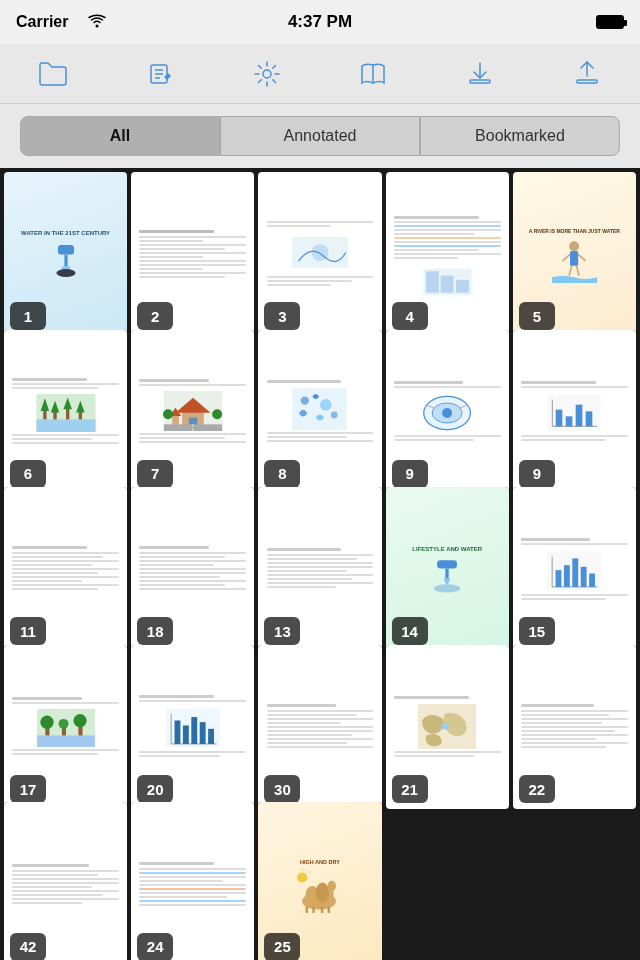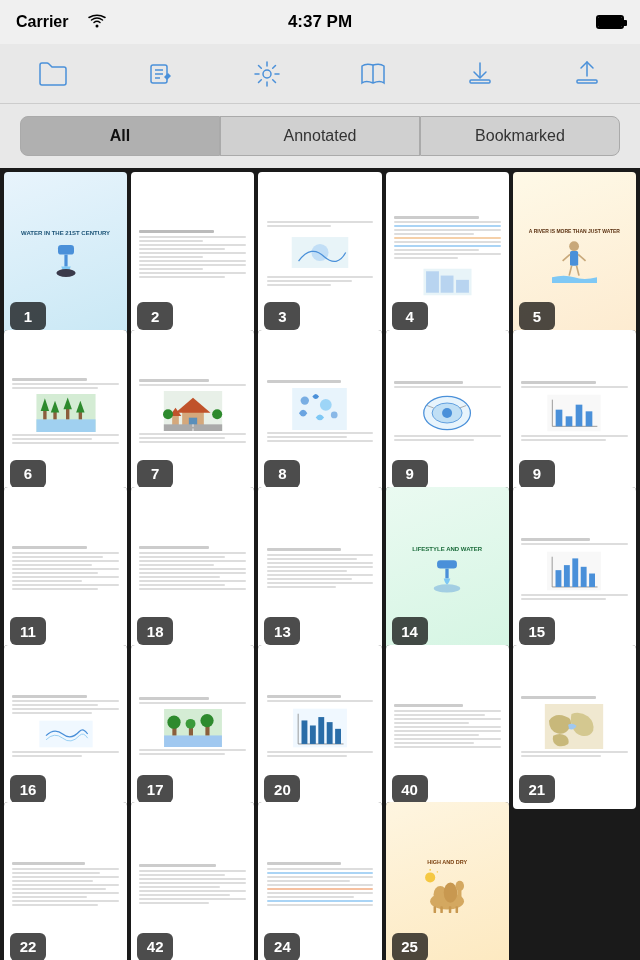--- a/index.html
+++ b/index.html
@@ -549,42 +549,20 @@
         <rect x="52" y="28" width="7" height="16" fill="#4a90d9"></rect>
       </svg>
       <div style="width:90%;padding:2px;">
         <div style="height:2px;background:#ddd;margin-bottom:2px;border-radius:1px;"></div>
         <div style="height:2px;background:#ddd;margin-bottom:2px;width:80%;border-radius:1px;"></div>
       </div>
     </div>
     <div class="thumb-number">15</div>
   </div>
 
-  <div class="thumb">
-    <div class="thumb-page">
-      <div style="width:90%;padding:3px 2px;">
-        <div style="height:3px;background:#ccc;margin-bottom:2px;width:70%;border-radius:1px;"></div>
-        <div style="height:2px;background:#ddd;margin-bottom:2px;border-radius:1px;"></div>
-        <div style="height:2px;background:#ddd;margin-bottom:2px;width:80%;border-radius:1px;"></div>
-        <div style="height:2px;background:#ddd;margin-bottom:2px;border-radius:1px;"></div>
-        <div style="height:2px;background:#ddd;margin-bottom:2px;width:75%;border-radius:1px;"></div>
-      </div>
-      <svg width="58" height="30" viewBox="0 0 68 36">
-        <rect x="2" y="2" width="64" height="32" fill="#f0f8ff"></rect>
-
-        <path d="M10 20 Q20 10 30 18 Q40 26 50 15 Q55 10 60 18" stroke="#4a90d9" stroke-width="1.5" fill="none"></path>
-        <path d="M10 25 Q20 15 30 23 Q40 31 50 20 Q55 15 60 23" stroke="#88c8f0" stroke-width="1" fill="none"></path>
-      </svg>
-      <div style="width:90%;padding:2px;">
-        <div style="height:2px;background:#ddd;margin-bottom:2px;border-radius:1px;"></div>
-        <div style="height:2px;background:#ddd;margin-bottom:2px;width:65%;border-radius:1px;"></div>
-      </div>
-    </div>
-    <div class="thumb-number">16</div>
-  </div>
 
   <div class="thumb">
     <div class="thumb-page">
       <div style="width:90%;padding:3px 2px;">
         <div style="height:3px;background:#ccc;margin-bottom:2px;width:65%;border-radius:1px;"></div>
         <div style="height:2px;background:#ddd;margin-bottom:2px;border-radius:1px;"></div>
       </div>
       <svg width="60" height="38" viewBox="0 0 70 46">
         <rect x="0" y="0" width="70" height="46" fill="#d4ecd4"></rect>
         <rect x="0" y="32" width="70" height="14" fill="#a0c8f0"></rect>
@@ -639,21 +617,21 @@
         <div style="height:2px;background:#ddd;margin-bottom:2px;border-radius:1px;"></div>
         <div style="height:2px;background:#ddd;margin-bottom:2px;width:70%;border-radius:1px;"></div>
         <div style="height:2px;background:#ddd;margin-bottom:2px;border-radius:1px;"></div>
         <div style="height:2px;background:#ddd;margin-bottom:2px;border-radius:1px;"></div>
         <div style="height:2px;background:#ddd;margin-bottom:2px;width:80%;border-radius:1px;"></div>
         <div style="height:2px;background:#ddd;margin-bottom:2px;border-radius:1px;"></div>
         <div style="height:2px;background:#ddd;margin-bottom:2px;width:75%;border-radius:1px;"></div>
         <div style="height:2px;background:#ddd;margin-bottom:2px;border-radius:1px;"></div>
       </div>
     </div>
-    <div class="thumb-number">40</div>
+    <div class="thumb-number">30</div>
   </div>
 
   <div class="thumb">
     <div class="thumb-page">
       <div style="width:90%;padding:3px 2px;">
         <div style="height:3px;background:#ccc;margin-bottom:2px;width:70%;border-radius:1px;"></div>
       </div>
       <svg width="60" height="45" viewBox="0 0 70 54">
         <rect x="0" y="0" width="70" height="54" fill="#f0e8d0"></rect>
 

